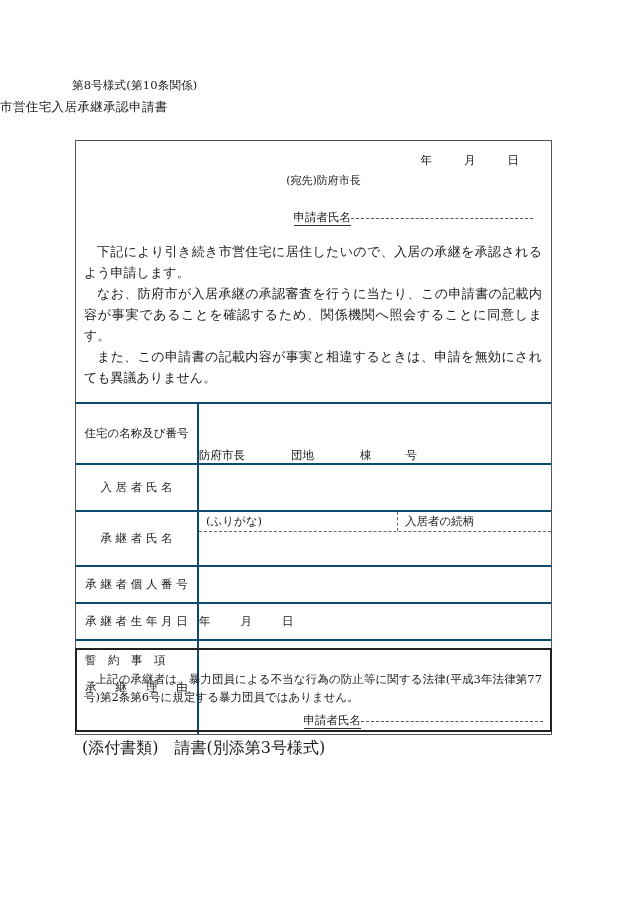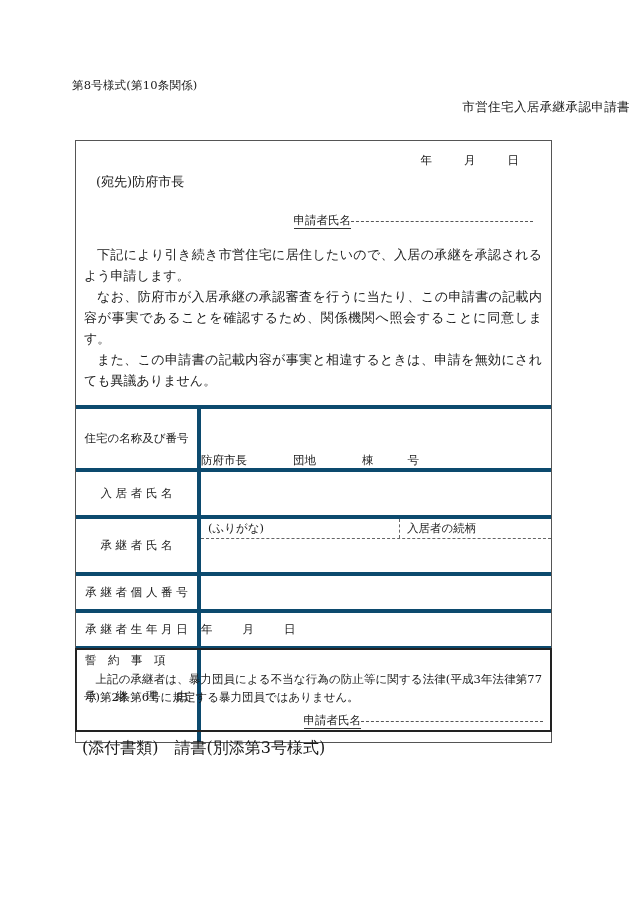--- a/index.html
+++ b/index.html
@@ -30,21 +30,21 @@
     top: 78px;
     font-size: 11.5px;
     letter-spacing: 0.2px;
     white-space: nowrap;
   }
   .doc-title {
     position: absolute;
     left: 0;
     top: 99px;
     width: 630px;
-    text-align: right;
+    text-align: left;
     font-size: 12.5px;
     letter-spacing: 0.4px;
     white-space: nowrap;
   }
 
   
   .main-box {
     position: absolute;
     left: 75px;
     top: 140px;
@@ -63,23 +63,24 @@
     font-size: 11.5px;
     padding: 12px 22px 0 0;
     white-space: nowrap;
   }
   .date-line span { display: inline-block; }
   .date-line .y { margin-right: 32px; }
   .date-line .m { margin-right: 32px; }
   .date-line .d { margin-right: 10px; }
 
   .addressee {
-    font-size: 13px;
+    font-size: 11px;
     padding: 5px 0 0 20px;
     white-space: nowrap;
+    text-align: center;
   }
 
   .applicant-line {
     text-align: right;
     font-size: 11.5px;
     padding: 22px 18px 0 0;
     white-space: nowrap;
   }
   .applicant-line .lbl {
     border-bottom: 1px solid #333;
@@ -106,21 +107,21 @@
   }
 
   
   table.form-table {
     width: 100%;
     border-collapse: collapse;
     table-layout: fixed;
     font-size: 11.5px;
   }
   table.form-table td {
-    border: 4px solid #0c4a6e;
+    border: 2px solid #0c4a6e;
     padding: 0;
     vertical-align: middle;
   }
   table.form-table tr td:first-child {
     border-left: none;
   }
   table.form-table tr td:last-child {
     border-right: none;
   }
   table.form-table tr:last-child td {

